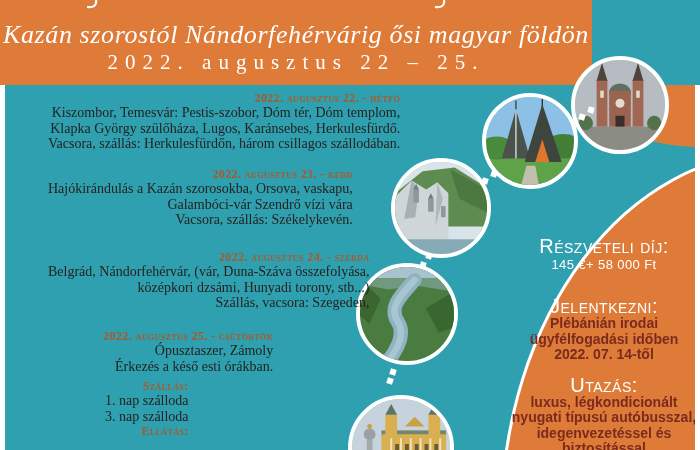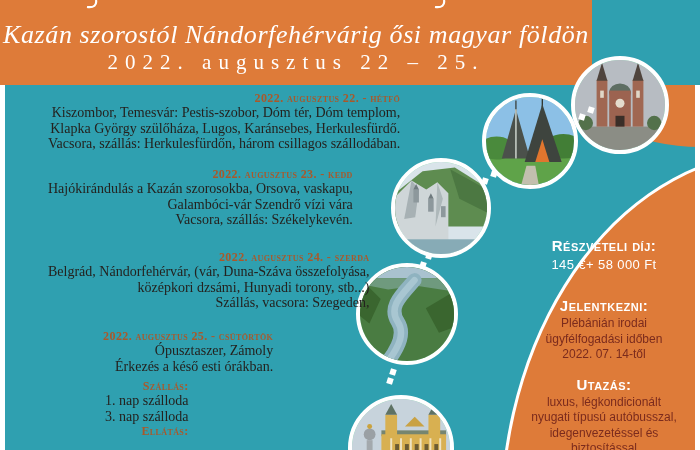--- a/index.html
+++ b/index.html
@@ -37,24 +37,24 @@
   .sec{position:absolute;left:48px;z-index:4;white-space:nowrap;text-align:right;}
   .sec-h{margin:0;font-size:12px;font-weight:bold;font-variant:small-caps;
          letter-spacing:.4px;color:var(--section-heading);line-height:13px;}
   .sec-line{font-size:14px;color:var(--body-text);line-height:15.5px;}
   .ind1{padding-left:30px;} .ind2{padding-left:67px;} .ind3{padding-left:57px;}
   .sec-h.clip{margin-top:1px;}
 
   
   .info{position:absolute;left:508px;top:236px;width:192px;z-index:4;
         text-align:center;font-family:"Liberation Sans",sans-serif;}
-  .info-label{font-size:15px;font-weight:bold;font-variant:small-caps;
+  .info-label{font-size:20px;font-weight:normal;font-variant:small-caps;
         letter-spacing:.5px;color:#fff;line-height:20px;}
   .info-fee{font-size:13px;font-weight:normal;color:#fff;line-height:18px;letter-spacing:.4px;}
-  .info-line{font-size:12px;font-weight:normal;color:var(--panel-maroon);line-height:15.5px;}
+  .info-line{font-size:14px;font-weight:bold;color:var(--panel-maroon);line-height:15.5px;}
   .gap4{margin-top:22px;} .gap8{margin-top:12px;}
 
   
   .photo{position:absolute;box-sizing:border-box;border:4px solid #fff;
          border-radius:50%;overflow:hidden;z-index:3;background:#9db;}
   .photo svg{display:block;width:100%;height:100%;}
   .dot{position:absolute;width:6px;height:6px;background:#fff;
        transform:rotate(18deg);z-index:3;}
 </style>
 </head>

